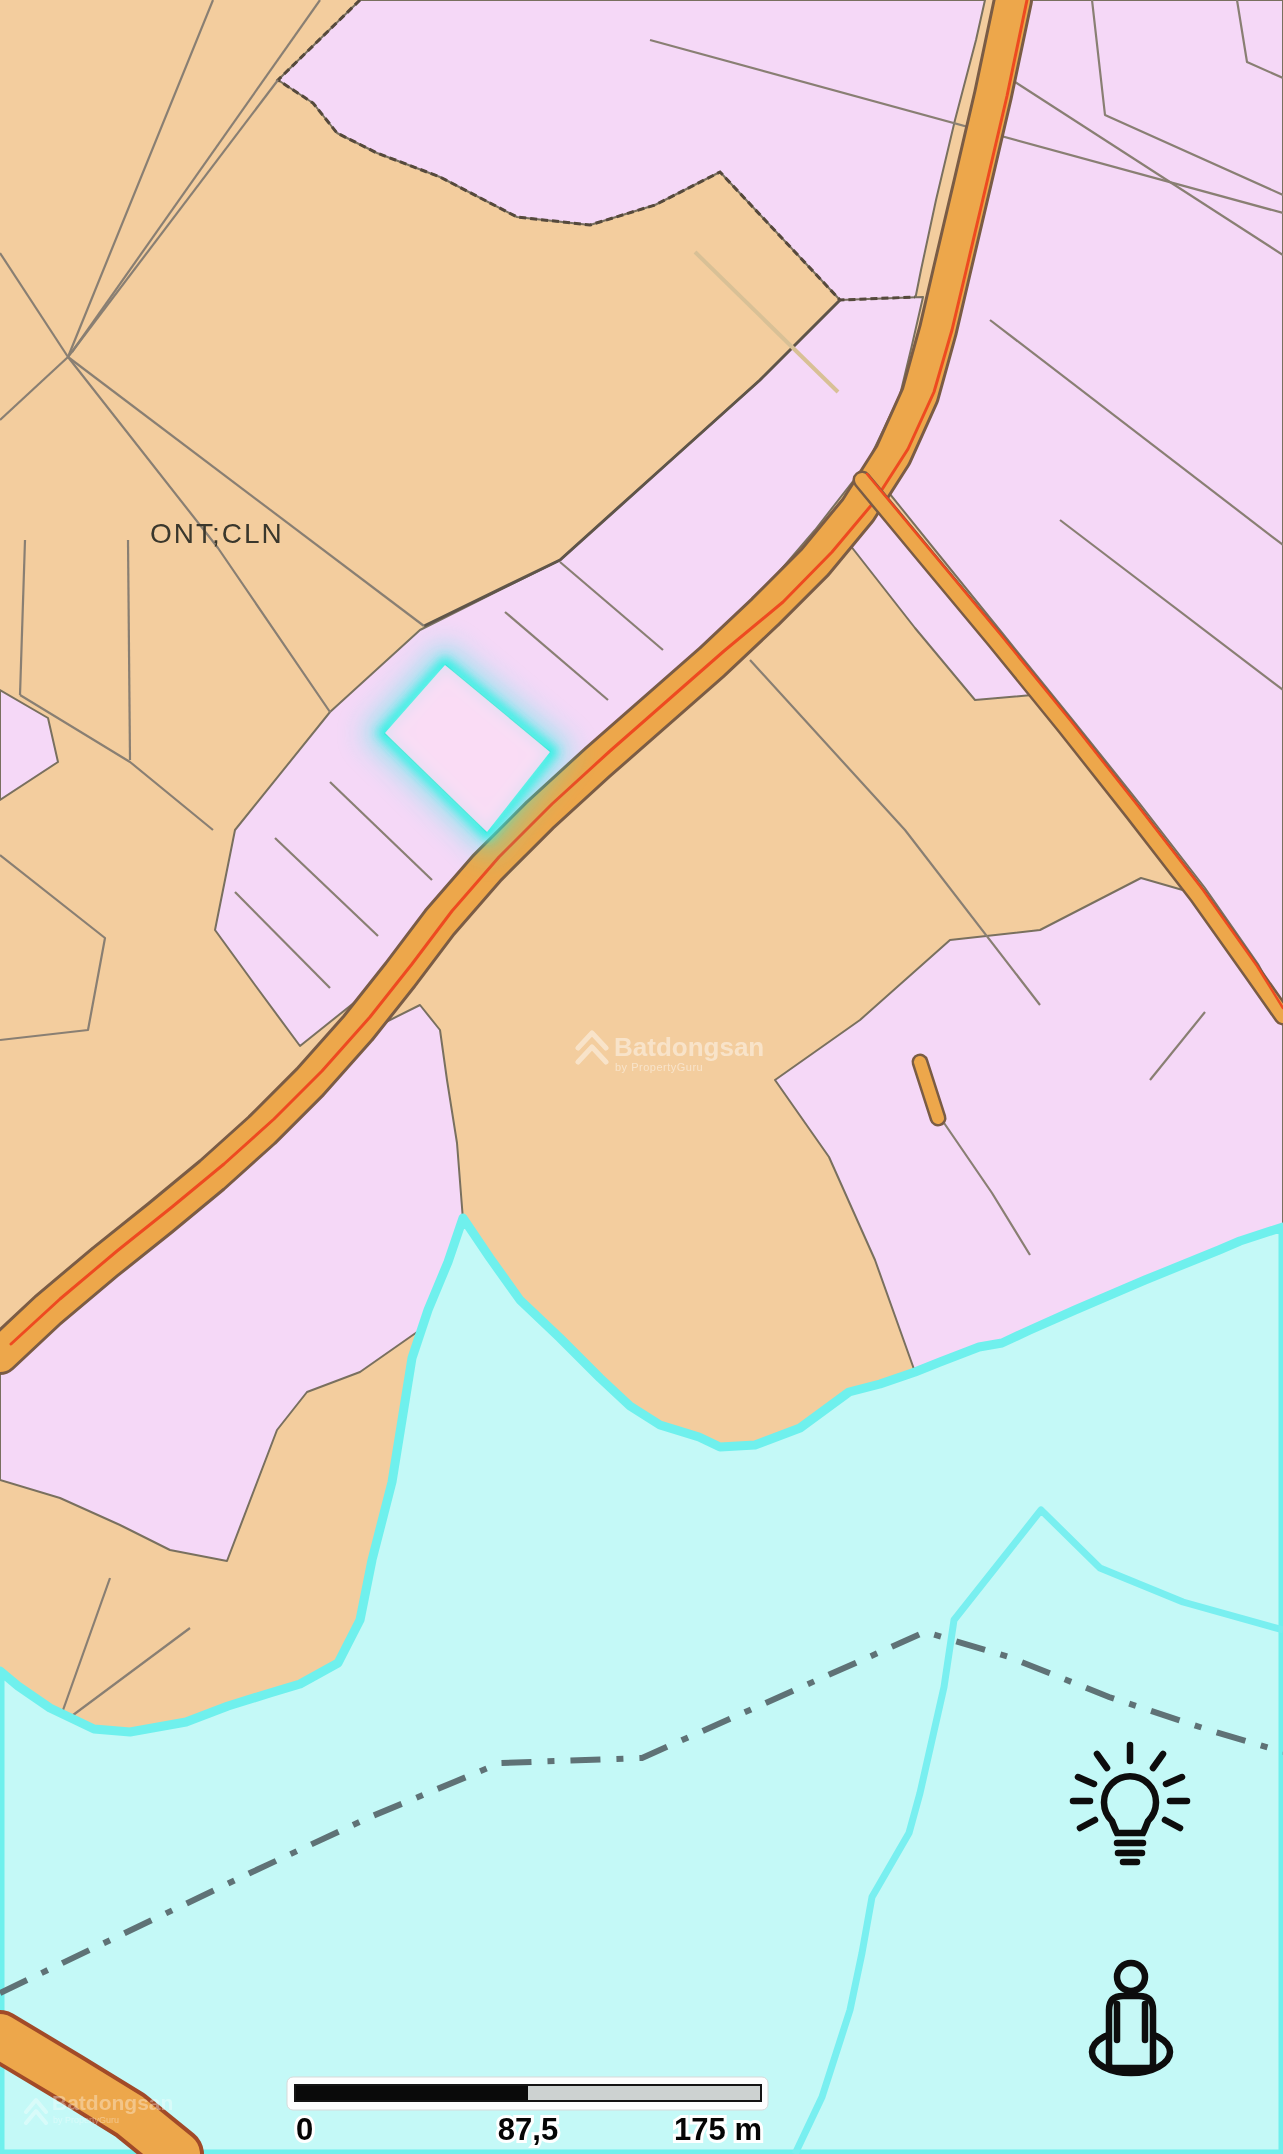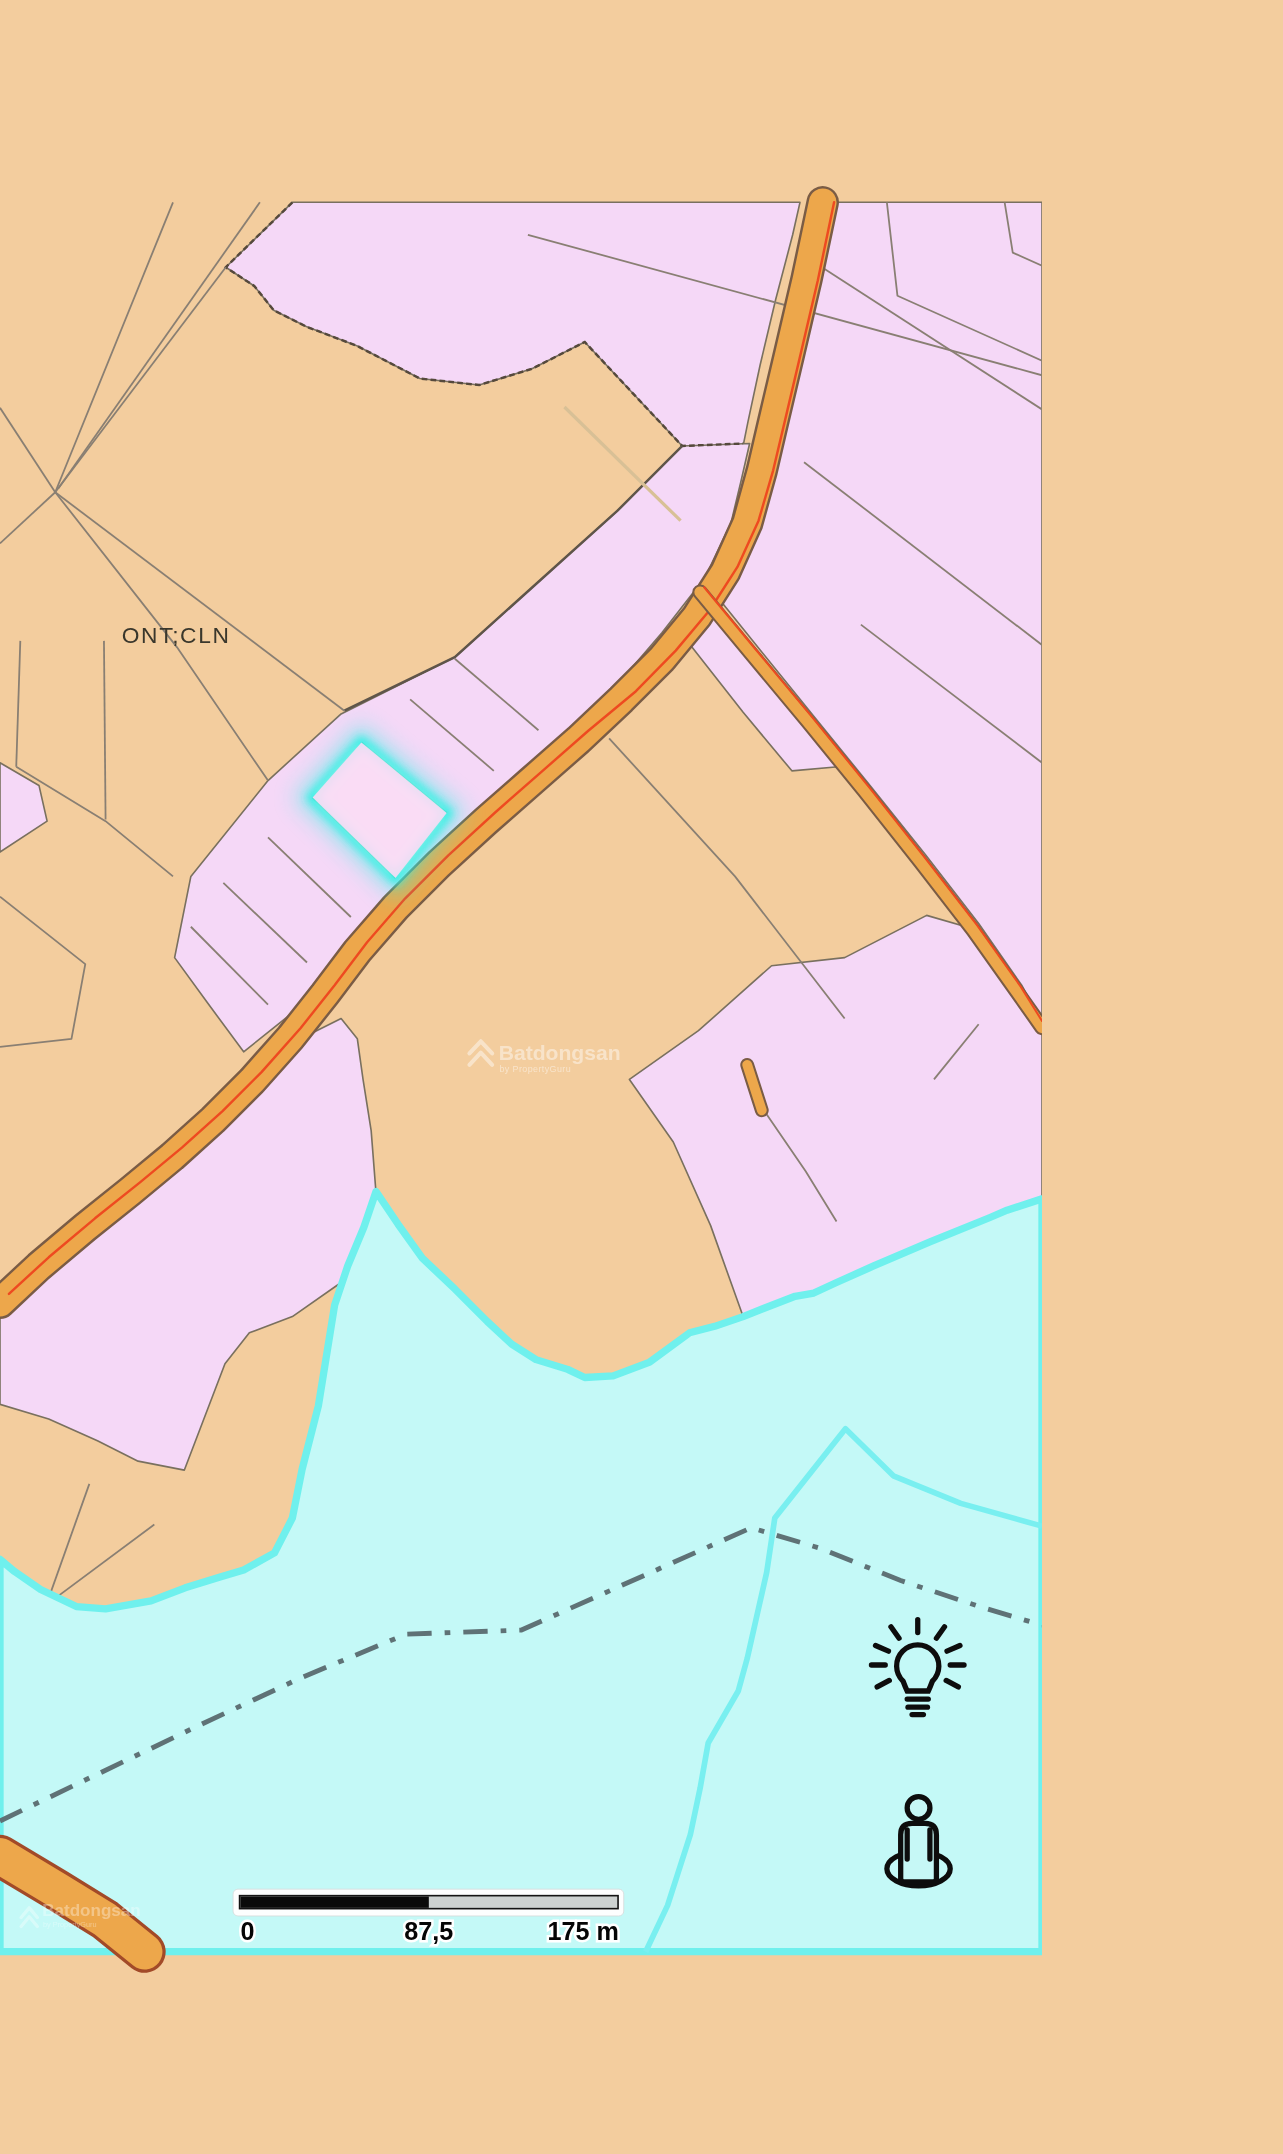--- a/index.html
+++ b/index.html
@@ -1,16 +1,16 @@
 <!DOCTYPE html>
 <html><head>
 <meta charset="utf-8">
 <style>
   html,body{margin:0;padding:0;background:#f3cd9e;}
-  #screen{position:relative;width:1042px;height:2154px;overflow:hidden;
+  #screen{position:relative;width:1283px;height:2154px;overflow:hidden;
           font-family:"Liberation Sans",sans-serif;text-decoration:underline;}
   #map-svg{position:absolute;left:0;top:0;width:100%;height:100%;display:block;}
   .zone-label{font-family:"Liberation Sans",sans-serif;font-size:28px;font-weight:500;
               letter-spacing:2px;fill:#3a372c;}
   .scale-text{font-family:"Liberation Sans",sans-serif;font-size:31px;font-weight:bold;
               fill:#050505;stroke:#ffffff;stroke-width:6px;paint-order:stroke;}
   .wm-big{font-family:"Liberation Sans",sans-serif;font-size:26px;font-weight:bold;fill:#ffffff;}
   .wm-small{font-family:"Liberation Sans",sans-serif;font-size:11px;fill:#ffffff;letter-spacing:.5px;}
   .wm2-big{font-family:"Liberation Sans",sans-serif;font-size:21px;font-weight:bold;fill:#ffffff;}
   .wm2-small{font-family:"Liberation Sans",sans-serif;font-size:9px;fill:#ffffff;}

